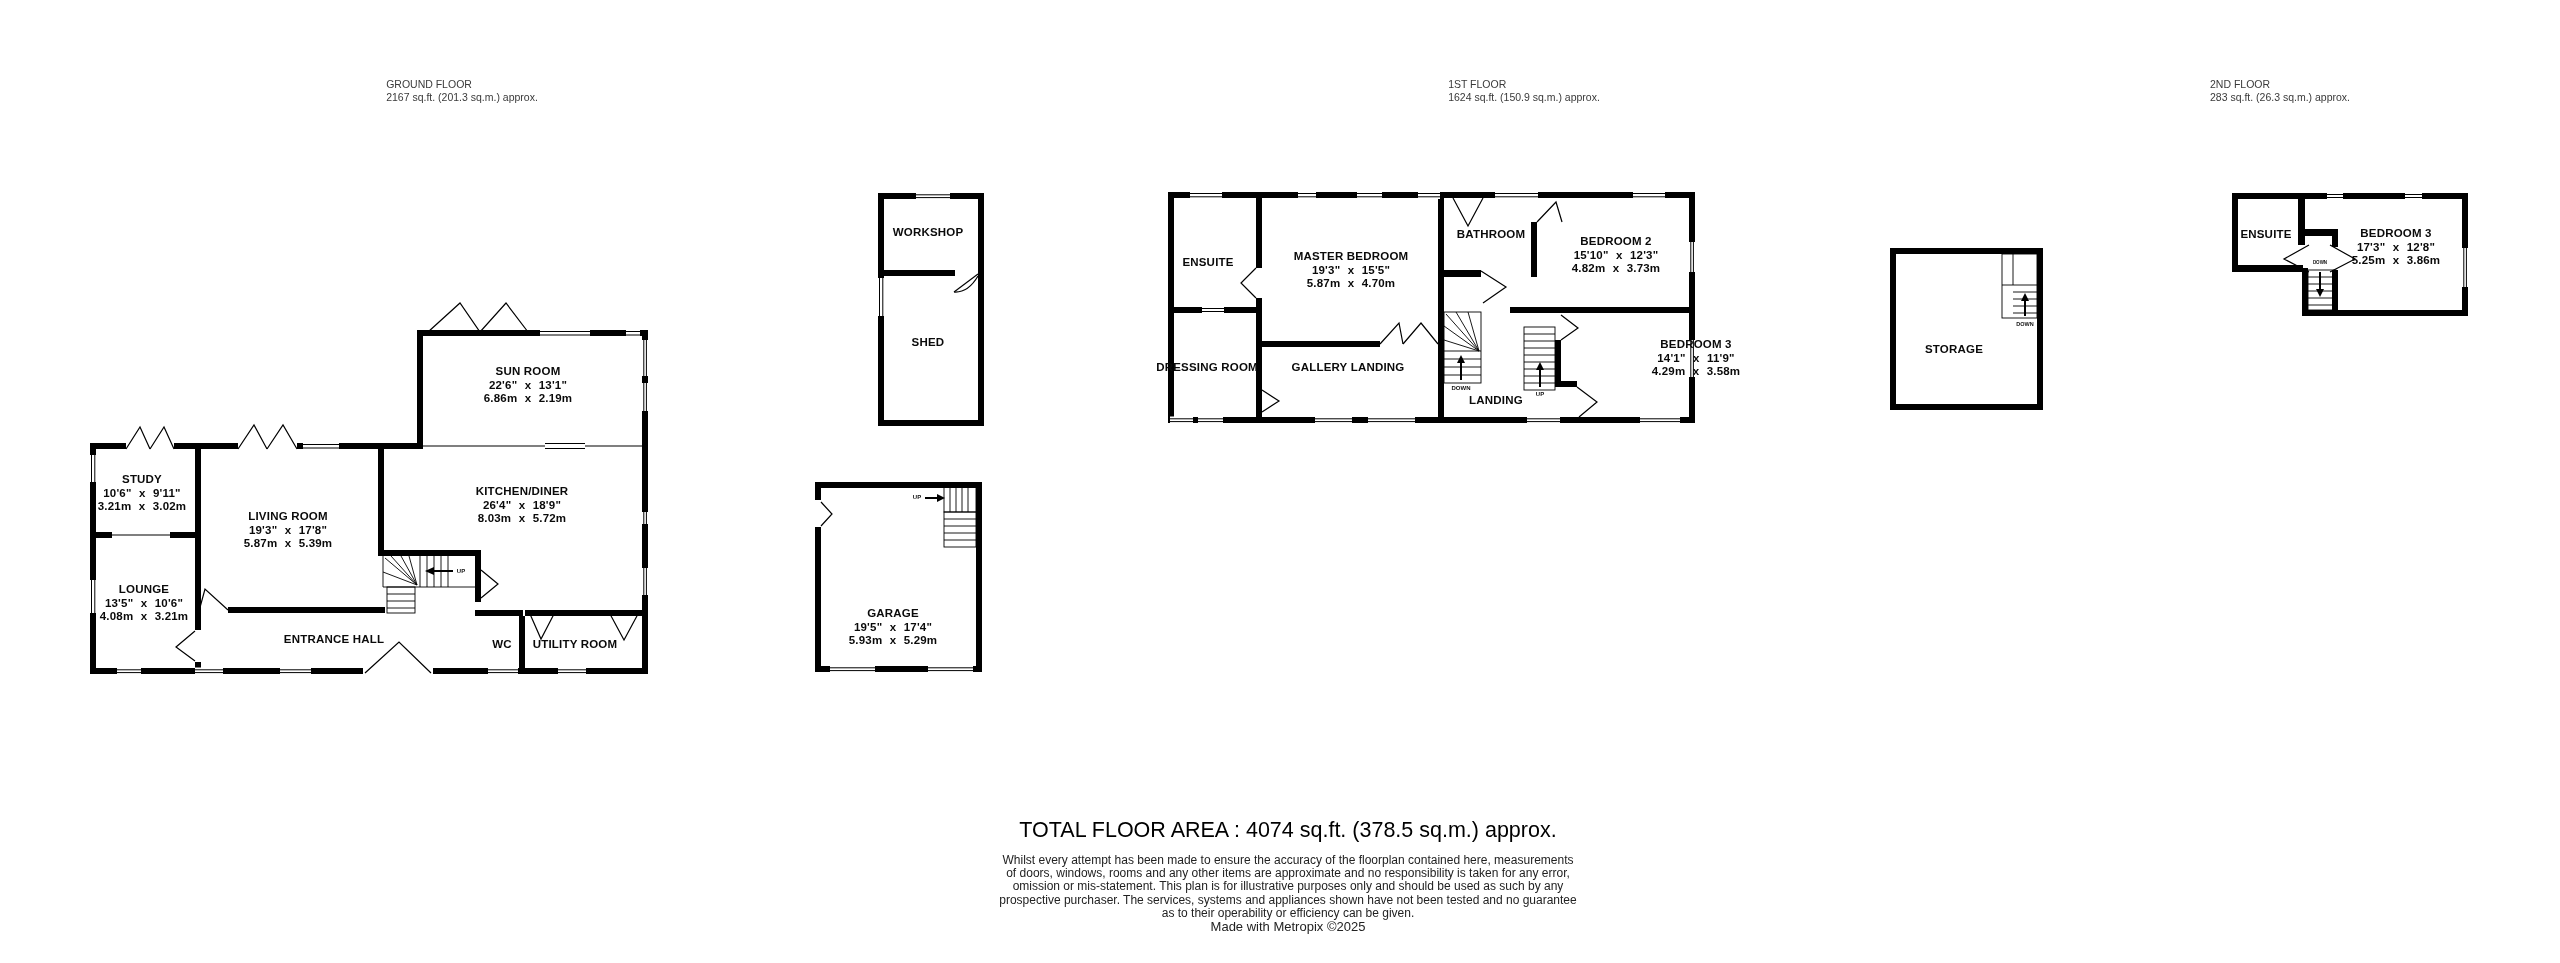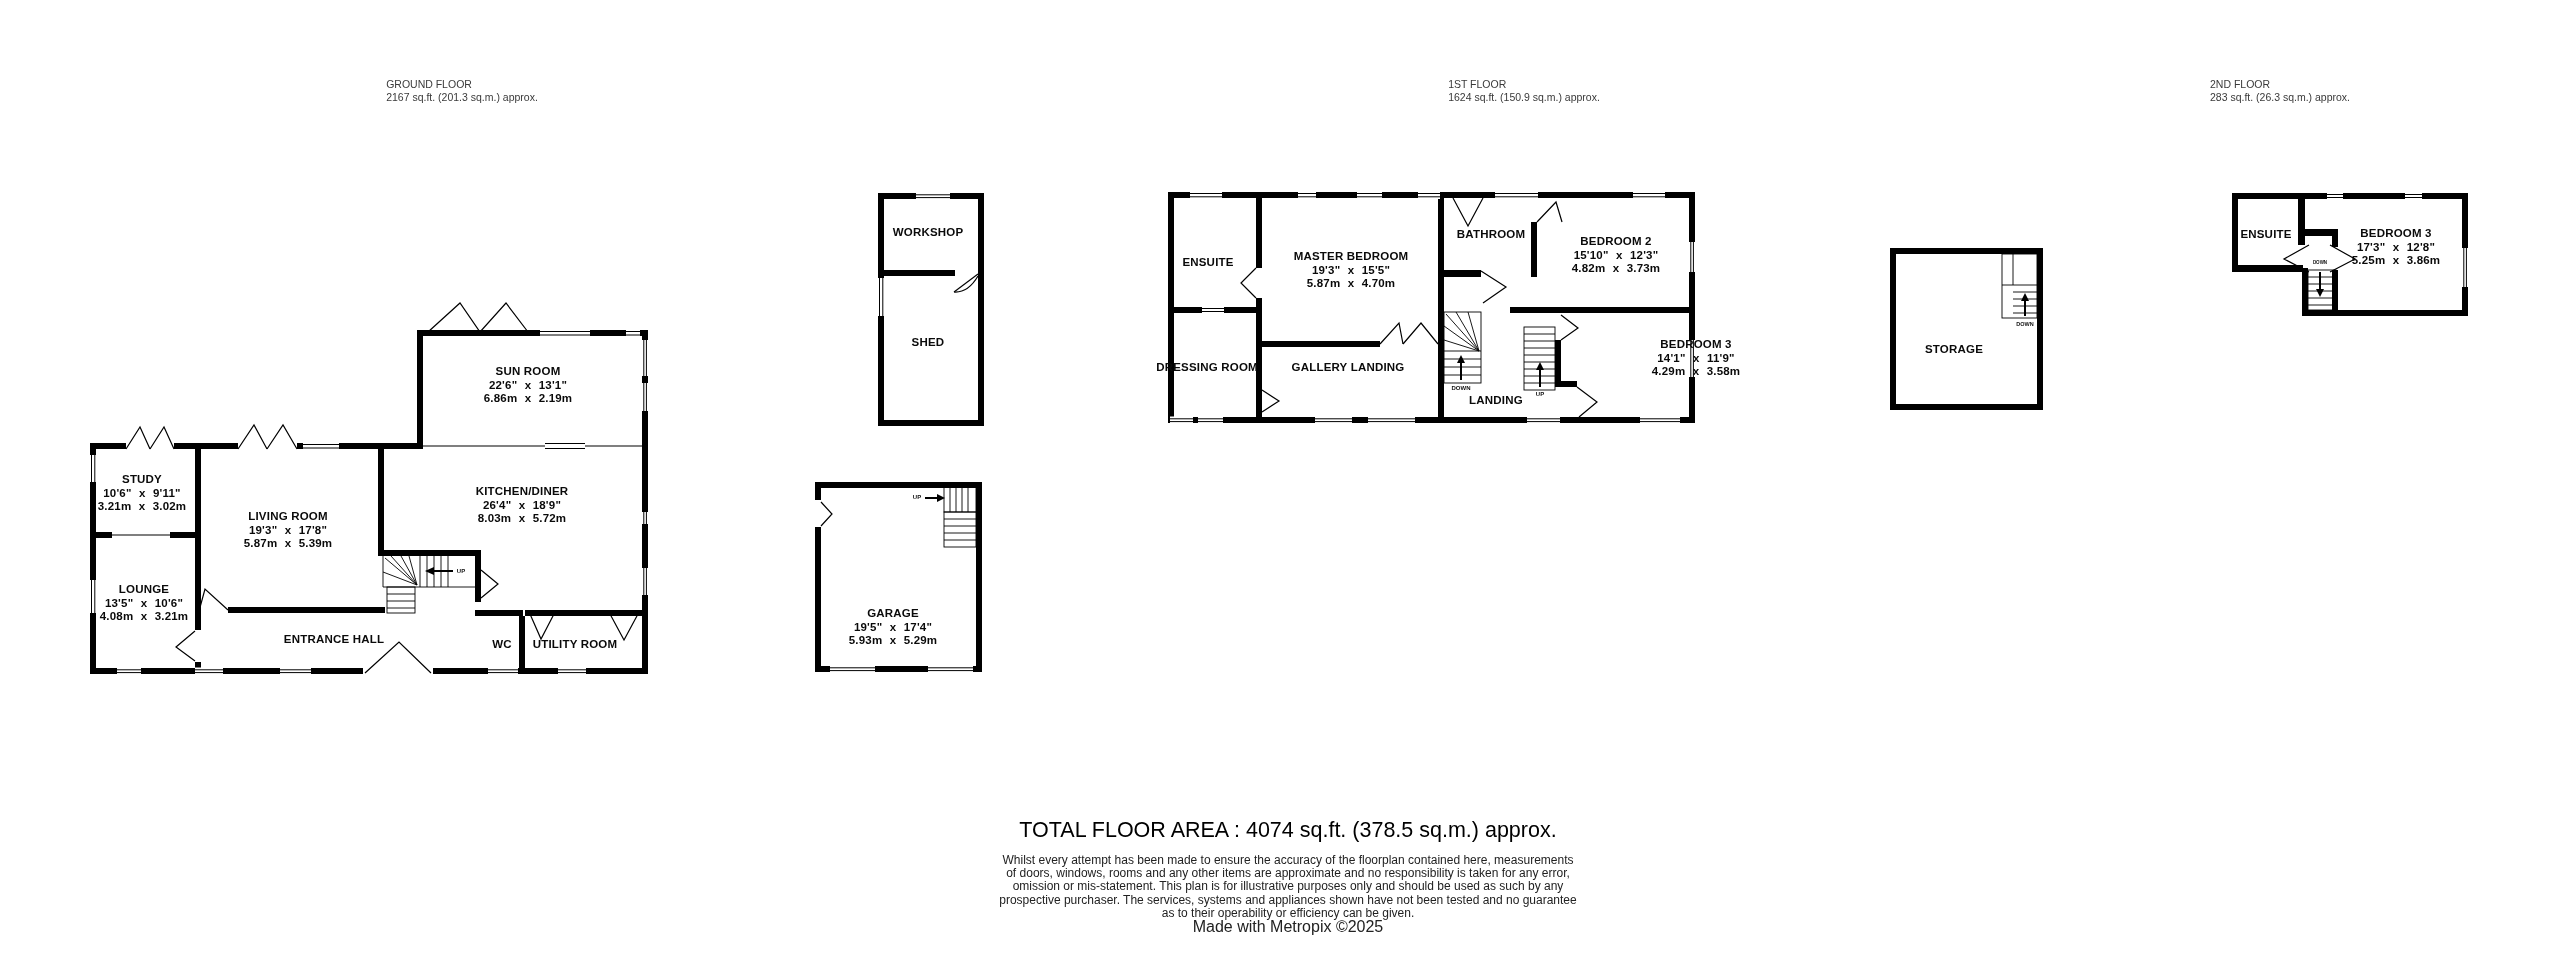--- a/index.html
+++ b/index.html
@@ -17,21 +17,21 @@
         font-size:10.5px;line-height:12.5px;color:#3a3a3a;white-space:nowrap;}
   .room-label{position:absolute;transform:translateX(-50%);text-align:center;
         font-weight:bold;font-size:11.5px;line-height:13.5px;color:#0a0a0a;
         letter-spacing:.2px;white-space:nowrap;}
   .room-label .dims{word-spacing:4px;}
   .stair-label{position:absolute;transform:translateX(-50%);font-weight:bold;
         font-size:6px;color:#111;white-space:nowrap;}
   .footer{position:absolute;left:16px;right:0;top:818px;text-align:center;color:#111;}
   .footer .total{font-size:21.5px;line-height:25px;color:#000;}
   .footer .disclaimer{margin-top:11px;font-size:12px;line-height:13.2px;color:#222;}
-  .footer .credit{font-size:16px;line-height:13.2px;color:#222;}
+  .footer .credit{font-size:13px;line-height:13.2px;color:#222;}
 </style>
 </head>
 <body>
 
 <div id="page">
 
 <svg width="2560" height="963" viewBox="0 0 2560 963">
 
   <g>
 

